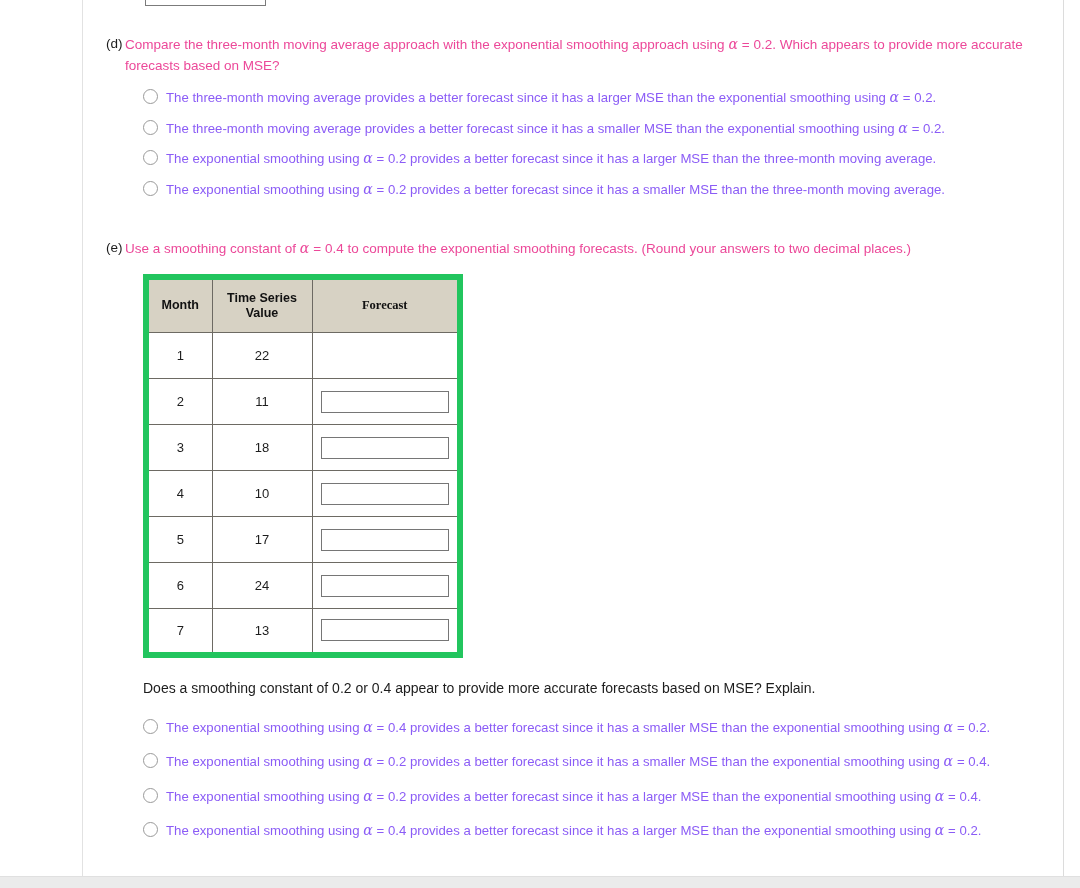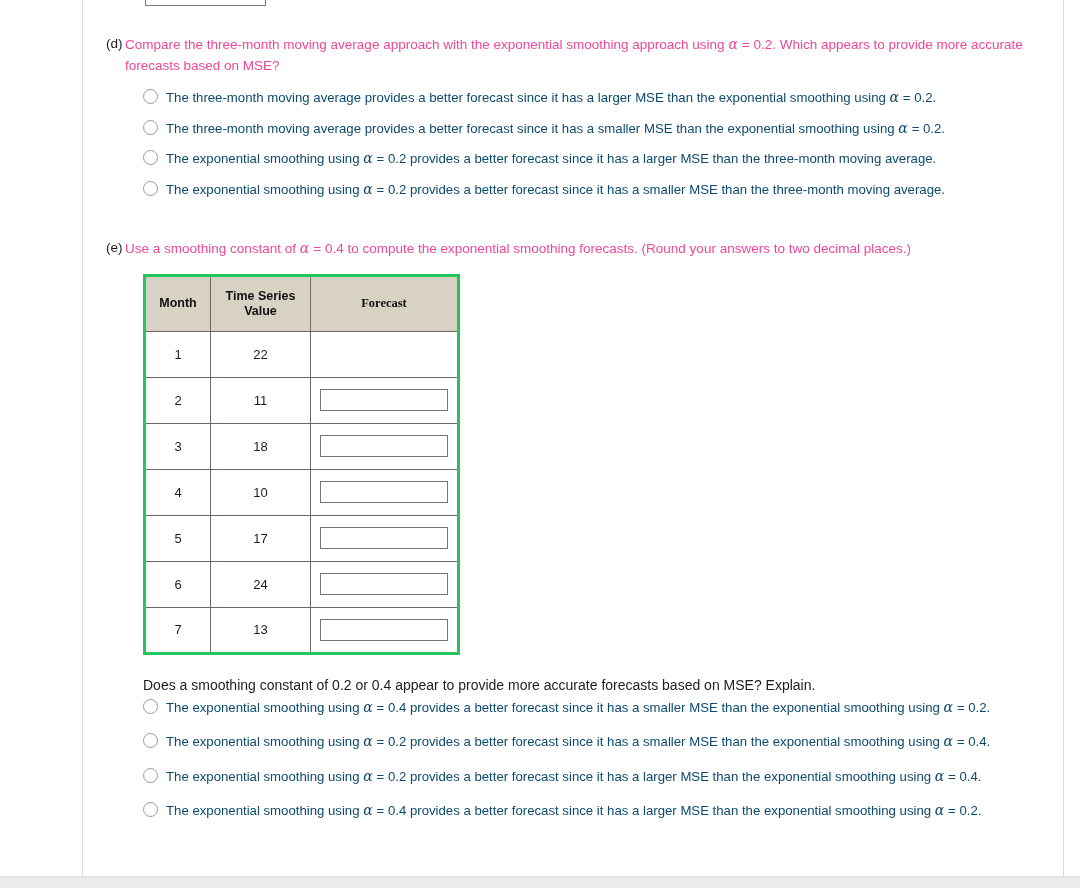--- a/index.html
+++ b/index.html
@@ -88,31 +88,31 @@
     width: 15px; height: 15px;
     border: 1.4px solid #9a9a9a;
     border-radius: 50%;
     background: #ffffff;
     margin-top: 2px;
     margin-right: 8px;
     cursor: pointer;
   }
   .option-label {
     font-size: 13.2px;
-    color: #0c4a6e;
+    color: #8b5cf6;
     line-height: 20.5px;
     cursor: pointer;
   }
 
   
   .fc-table {
     border-collapse: collapse;
     margin-top: 14px;
     margin-left: 60px;
-    border: 3px solid #22c55e;
+    border: 6px solid #22c55e;
   }
   .fc-table th, .fc-table td {
     border: 1px solid #6d6a63;
     text-align: center;
     vertical-align: middle;
   }
   .fc-table thead th {
     background: #d7d2c4;
     font-size: 12.5px;
     font-weight: bold;
@@ -142,21 +142,21 @@
   .blank-cell { background: #ffffff; }
 
   .subquestion {
     font-size: 14px;
     color: #1d1d1d;
     line-height: 20px;
     margin-top: 20px;
     margin-left: 60px;
   }
   .bottom-options {
-    margin-top: 2px;
+    margin-top: 19px;
     margin-left: 60px;
   }
   .bottom-options .option { margin-bottom: 13px; }
   .bottom-options .option-label { max-width: 846px; }
 </style>
 </head>
 <body>
 
 <div id="page">
 

